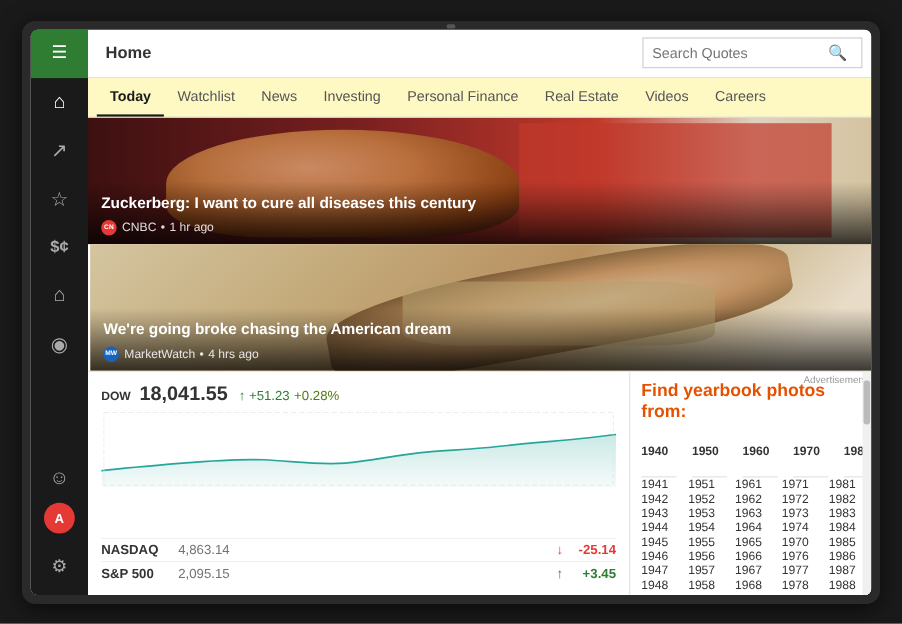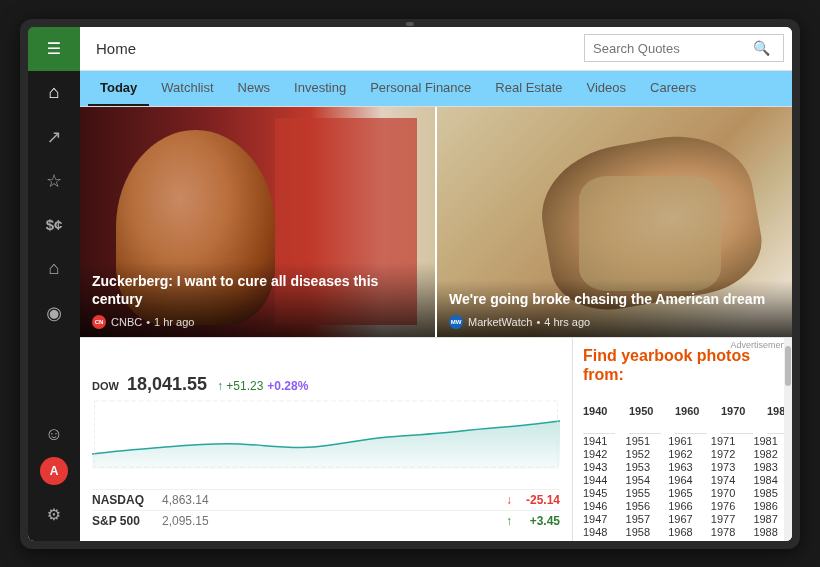--- a/index.html
+++ b/index.html
@@ -117,21 +117,21 @@
     .header {
       height: 44px;
       background: #fff;
       display: flex;
       align-items: center;
       border-bottom: 1px solid #e0e0e0;
       flex-shrink: 0;
     }
     .header-title {
       font-size: 15px;
-      font-weight: 400;
+      font-weight: 700;
       color: #333;
       padding: 0 16px;
       flex: 1;
     }
     .search-box {
       display: flex;
       align-items: center;
       border: 1px solid #ccc;
       height: 28px;
       margin-right: 8px;
@@ -147,21 +147,21 @@
       background: transparent;
     }
     .search-icon-btn {
       color: #555;
       font-size: 14px;
       cursor: pointer;
     }
     
     .nav-tabs {
       height: 36px;
-      background: #7dd3fc;
+      background: #fef9c3;
       display: flex;
       align-items: center;
       border-bottom: 1px solid #ddd;
       flex-shrink: 0;
       padding: 0 8px;
     }
     .nav-tab {
       padding: 0 12px;
       height: 36px;
       display: flex;
@@ -172,20 +172,21 @@
       border-bottom: 2px solid transparent;
     }
     .nav-tab.active {
       color: #1a1a1a;
       font-weight: 600;
       border-bottom: 2px solid #1a1a1a;
     }
     
     .news-grid {
       display: flex;
+      flex-direction: column;
       height: 230px;
       flex-shrink: 0;
       overflow: hidden;
     }
     .news-card {
       flex: 1;
       position: relative;
       overflow: hidden;
       cursor: pointer;
     }
@@ -248,21 +249,20 @@
       border-top: 1px solid #e0e0e0;
     }
     
     .chart-section {
       flex: 1;
       padding: 10px 12px;
       background: #fff;
       display: flex;
       flex-direction: column;
       overflow: hidden;
-      margin-top: 26px;
     }
     .dow-header {
       display: flex;
       align-items: baseline;
       margin-bottom: 4px;
     }
     .dow-label {
       font-size: 11px;
       font-weight: 600;
       color: #333;
@@ -274,22 +274,21 @@
       color: #333;
       margin-right: 10px;
     }
     .dow-change {
       font-size: 12px;
       color: #2e7d32;
       margin-right: 4px;
     }
     .dow-pct {
       font-size: 12px;
-      color: #8b5cf6;
-      font-weight: bold;
+      color: #4d7c0f;
     }
     .chart-area {
       flex: 1;
       position: relative;
       min-height: 60px;
     }
     .chart-svg {
       width: 100%;
       height: 70px;
     }

